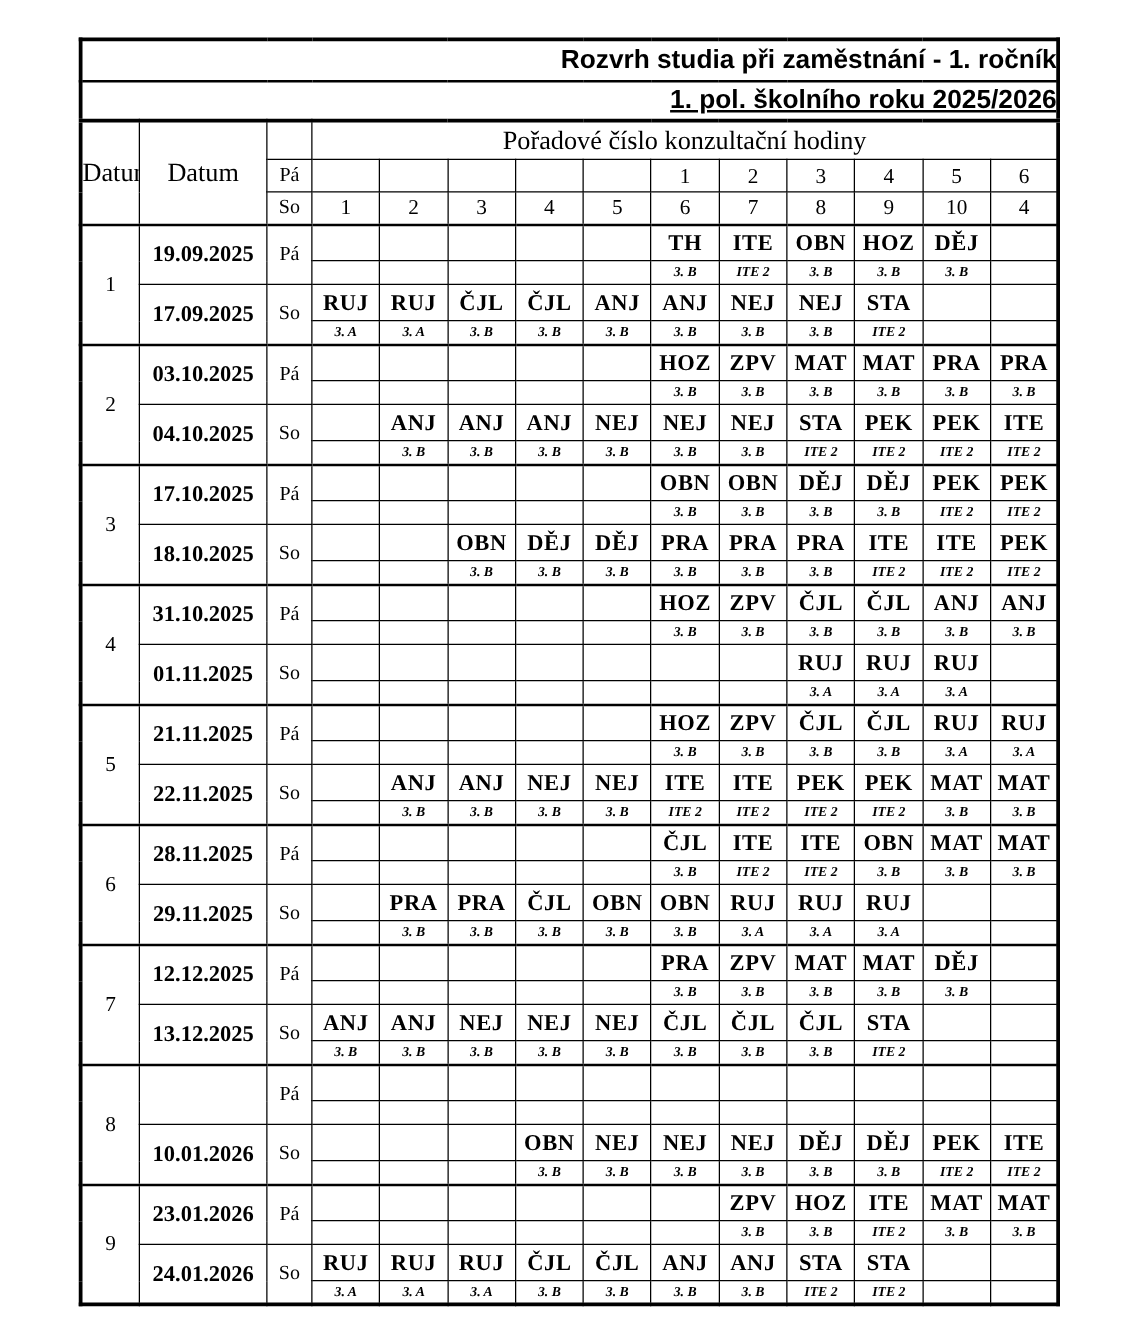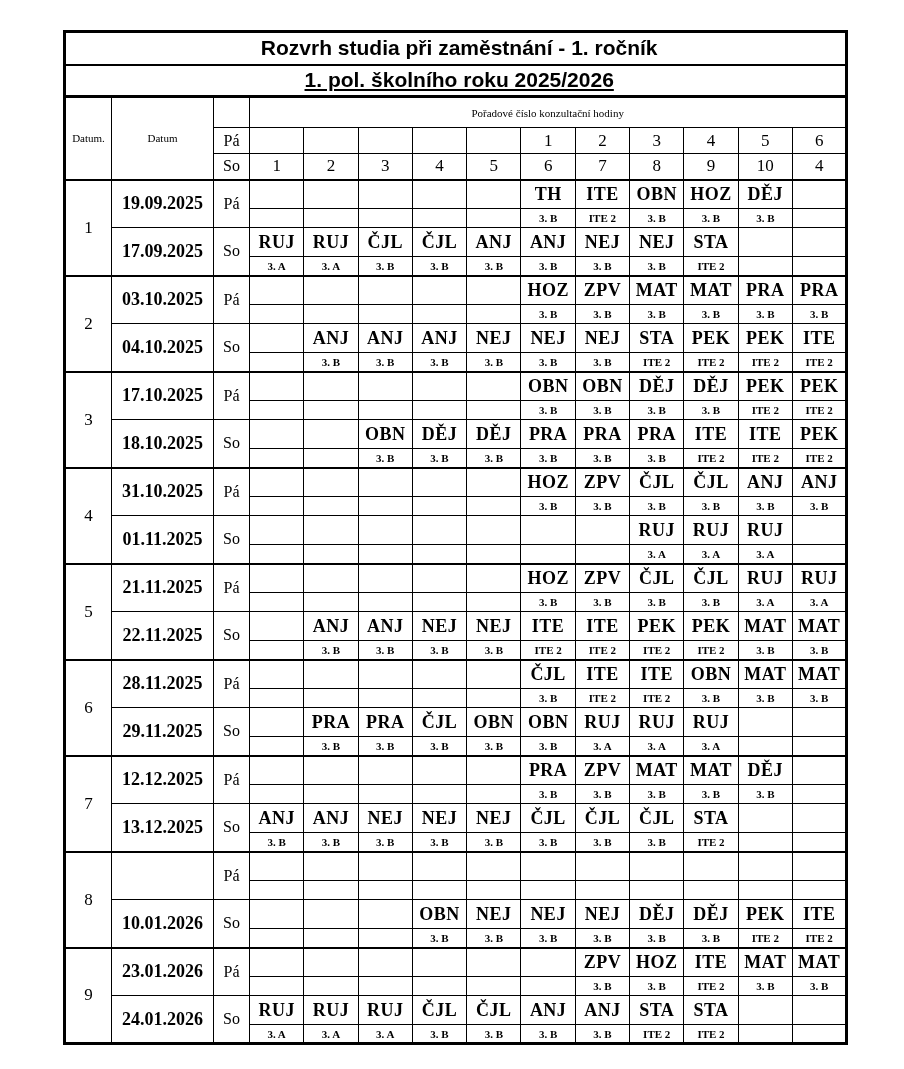--- a/index.html
+++ b/index.html
@@ -24,33 +24,33 @@
     vertical-align: middle;
     padding: 0;
     overflow: hidden;
     white-space: nowrap;
   }
   tr.r-title   { height: 33px; }
   tr.r-sub-title { height: 32px; }
   tr.r-hdr1    { height: 31px; }
   tr.r-hdrday  { height: 26px; }
   tr.r-subj    { height: 29px; }
-  tr.r-lbl     { height: 19px; }
+  tr.r-lbl     { height: 19px; font-style: italic; }
 
   .title-cell, .subtitle-cell {
-    text-align: center;
+    text-align: right;
     font-family: "Liberation Sans", sans-serif;
     font-weight: bold;
     font-size: 21px;
     padding-left: 7px;
   }
   .title-cell    { border-bottom: 2px solid #000; }
   .subtitle-cell { border-bottom: 3px solid #000; text-decoration: underline; }
 
-  .hc   { font-size: 11px; }
+  .hc   { font-size: 21px; }
   .hnum { font-size: 17px; }
   .daylbl { font-size: 16px; }
 
   .konz { font-size: 17px; }
   .date { font-weight: bold; font-size: 18px; }
   .day  { font-size: 16px; }
   .subj { font-weight: bold; font-size: 18px; letter-spacing: 0.5px; }
   .lbl  { font-weight: bold; font-size: 11px; vertical-align: middle; }
 
   .gt { border-top: 2px solid #000; }

